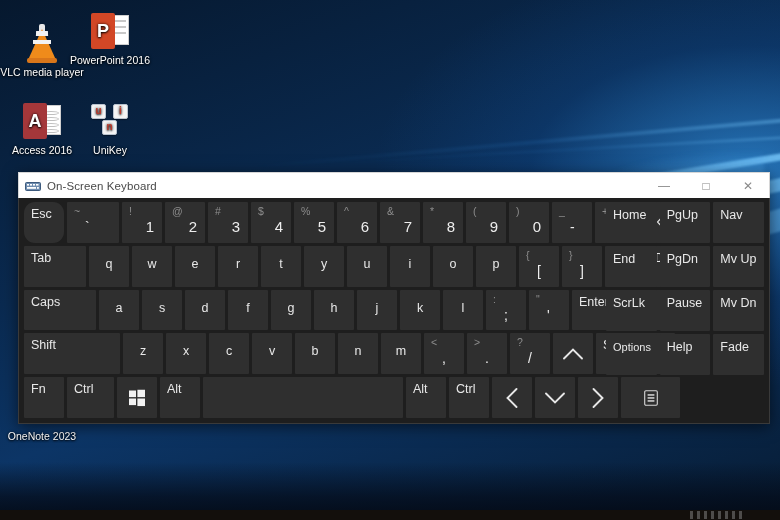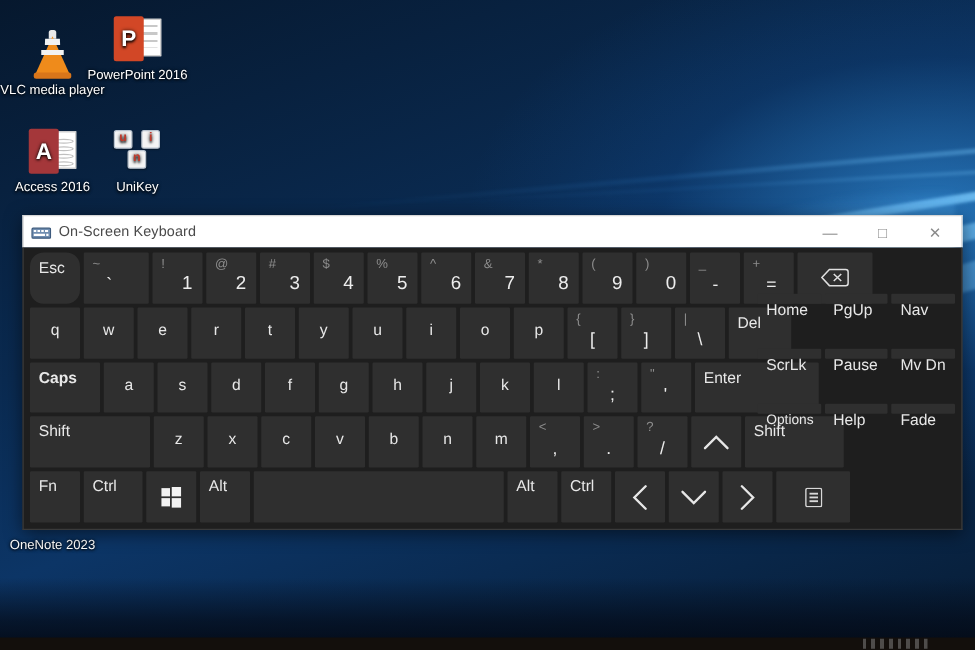--- a/index.html
+++ b/index.html
@@ -132,21 +132,21 @@
   }
   .key .lab.center { left: 0; right: 0; text-align: center; top: 11px; }
   
   .key .up  { position:absolute; left: 7px;  top: 3px;  font-size: 10.5px; color: #8d8d8d; }
   .key .low { position:absolute; left: 18px; top: 17px; font-size: 14px;  color: #ededed; }
   .key .low.num { left: auto; right: 8px; top: 16px; font-size: 15px; }
   .key svg { position: absolute; }
 
   .navkey {
     flex: 1; background: #2f2f2f; border-radius: 1px; position: relative;
-    cursor: default; user-select: none; margin-top: 33px;
+    cursor: default; user-select: none;
   }
   .navkey .lab { position: absolute; left: 7px; top: 6px; font-size: 12.5px; color: #e8e8e8; white-space: nowrap; }
   .navkey .lab.sm { font-size: 11px; top: 7px; }
   .navkey .lab.disabled { color: #6a6a6a; }
   .navrow { display: flex; gap: 3px; height: 41px; }
 </style>
 </head>
 <body>
 
 <div id="desktop">
@@ -297,20 +297,23 @@
               <span class="low">=</span>
             </div>
             <div class="key" style="width: 60px;">
               <svg width="24" height="18" viewBox="0 0 24 18" style="left:50%;top:50%;transform:translate(-50%,-50%)">
                 <path d="M7.5 2.5 H20.5 a2 2 0 0 1 2 2 v9 a2 2 0 0 1 -2 2 H7.5 L1.5 9 Z" fill="none" stroke="#e0e0e0" stroke-width="1.2"></path>
                 <path d="M11 6.2 L17 11.8 M17 6.2 L11 11.8" stroke="#e0e0e0" stroke-width="1.2"></path>
               </svg>
             </div>
           </div>
           <div class="krow">
+            <div class="key" style="width: 62px;">
+              <span class="lab">Tab</span>
+            </div>
             <div class="key" style="width: 40px;">
               <span class="lab center">q</span>
             </div>
             <div class="key" style="width: 40px;">
               <span class="lab center">w</span>
             </div>
             <div class="key" style="width: 40px;">
               <span class="lab center">e</span>
             </div>
             <div class="key" style="width: 40px;">
@@ -344,21 +347,21 @@
             </div>
             <div class="key" style="width: 40px;">
               <span class="up">|</span>
               <span class="low">\</span>
             </div>
             <div class="key" style="width: 50px;">
               <span class="lab">Del</span>
             </div>
           </div>
           <div class="krow">
-            <div class="key" style="width: 56px; font-weight: bold;">
+            <div class="key" style="width: 72px;">
               <span class="lab">Caps</span>
             </div>
             <div class="key" style="width: 40px;">
               <span class="lab center">a</span>
             </div>
             <div class="key" style="width: 40px;">
               <span class="lab center">s</span>
             </div>
             <div class="key" style="width: 40px;">
               <span class="lab center">d</span>
@@ -498,20 +501,31 @@
             </div>
             <div class="navkey">
               <span class="lab">PgUp</span>
             </div>
             <div class="navkey">
               <span class="lab">Nav</span>
             </div>
           </div>
           <div class="navrow">
             <div class="navkey">
+              <span class="lab">End</span>
+            </div>
+            <div class="navkey">
+              <span class="lab">PgDn</span>
+            </div>
+            <div class="navkey">
+              <span class="lab">Mv Up</span>
+            </div>
+          </div>
+          <div class="navrow">
+            <div class="navkey">
               <span class="lab">ScrLk</span>
             </div>
             <div class="navkey">
               <span class="lab">Pause</span>
             </div>
             <div class="navkey">
               <span class="lab">Mv Dn</span>
             </div>
           </div>
           <div class="navrow">

